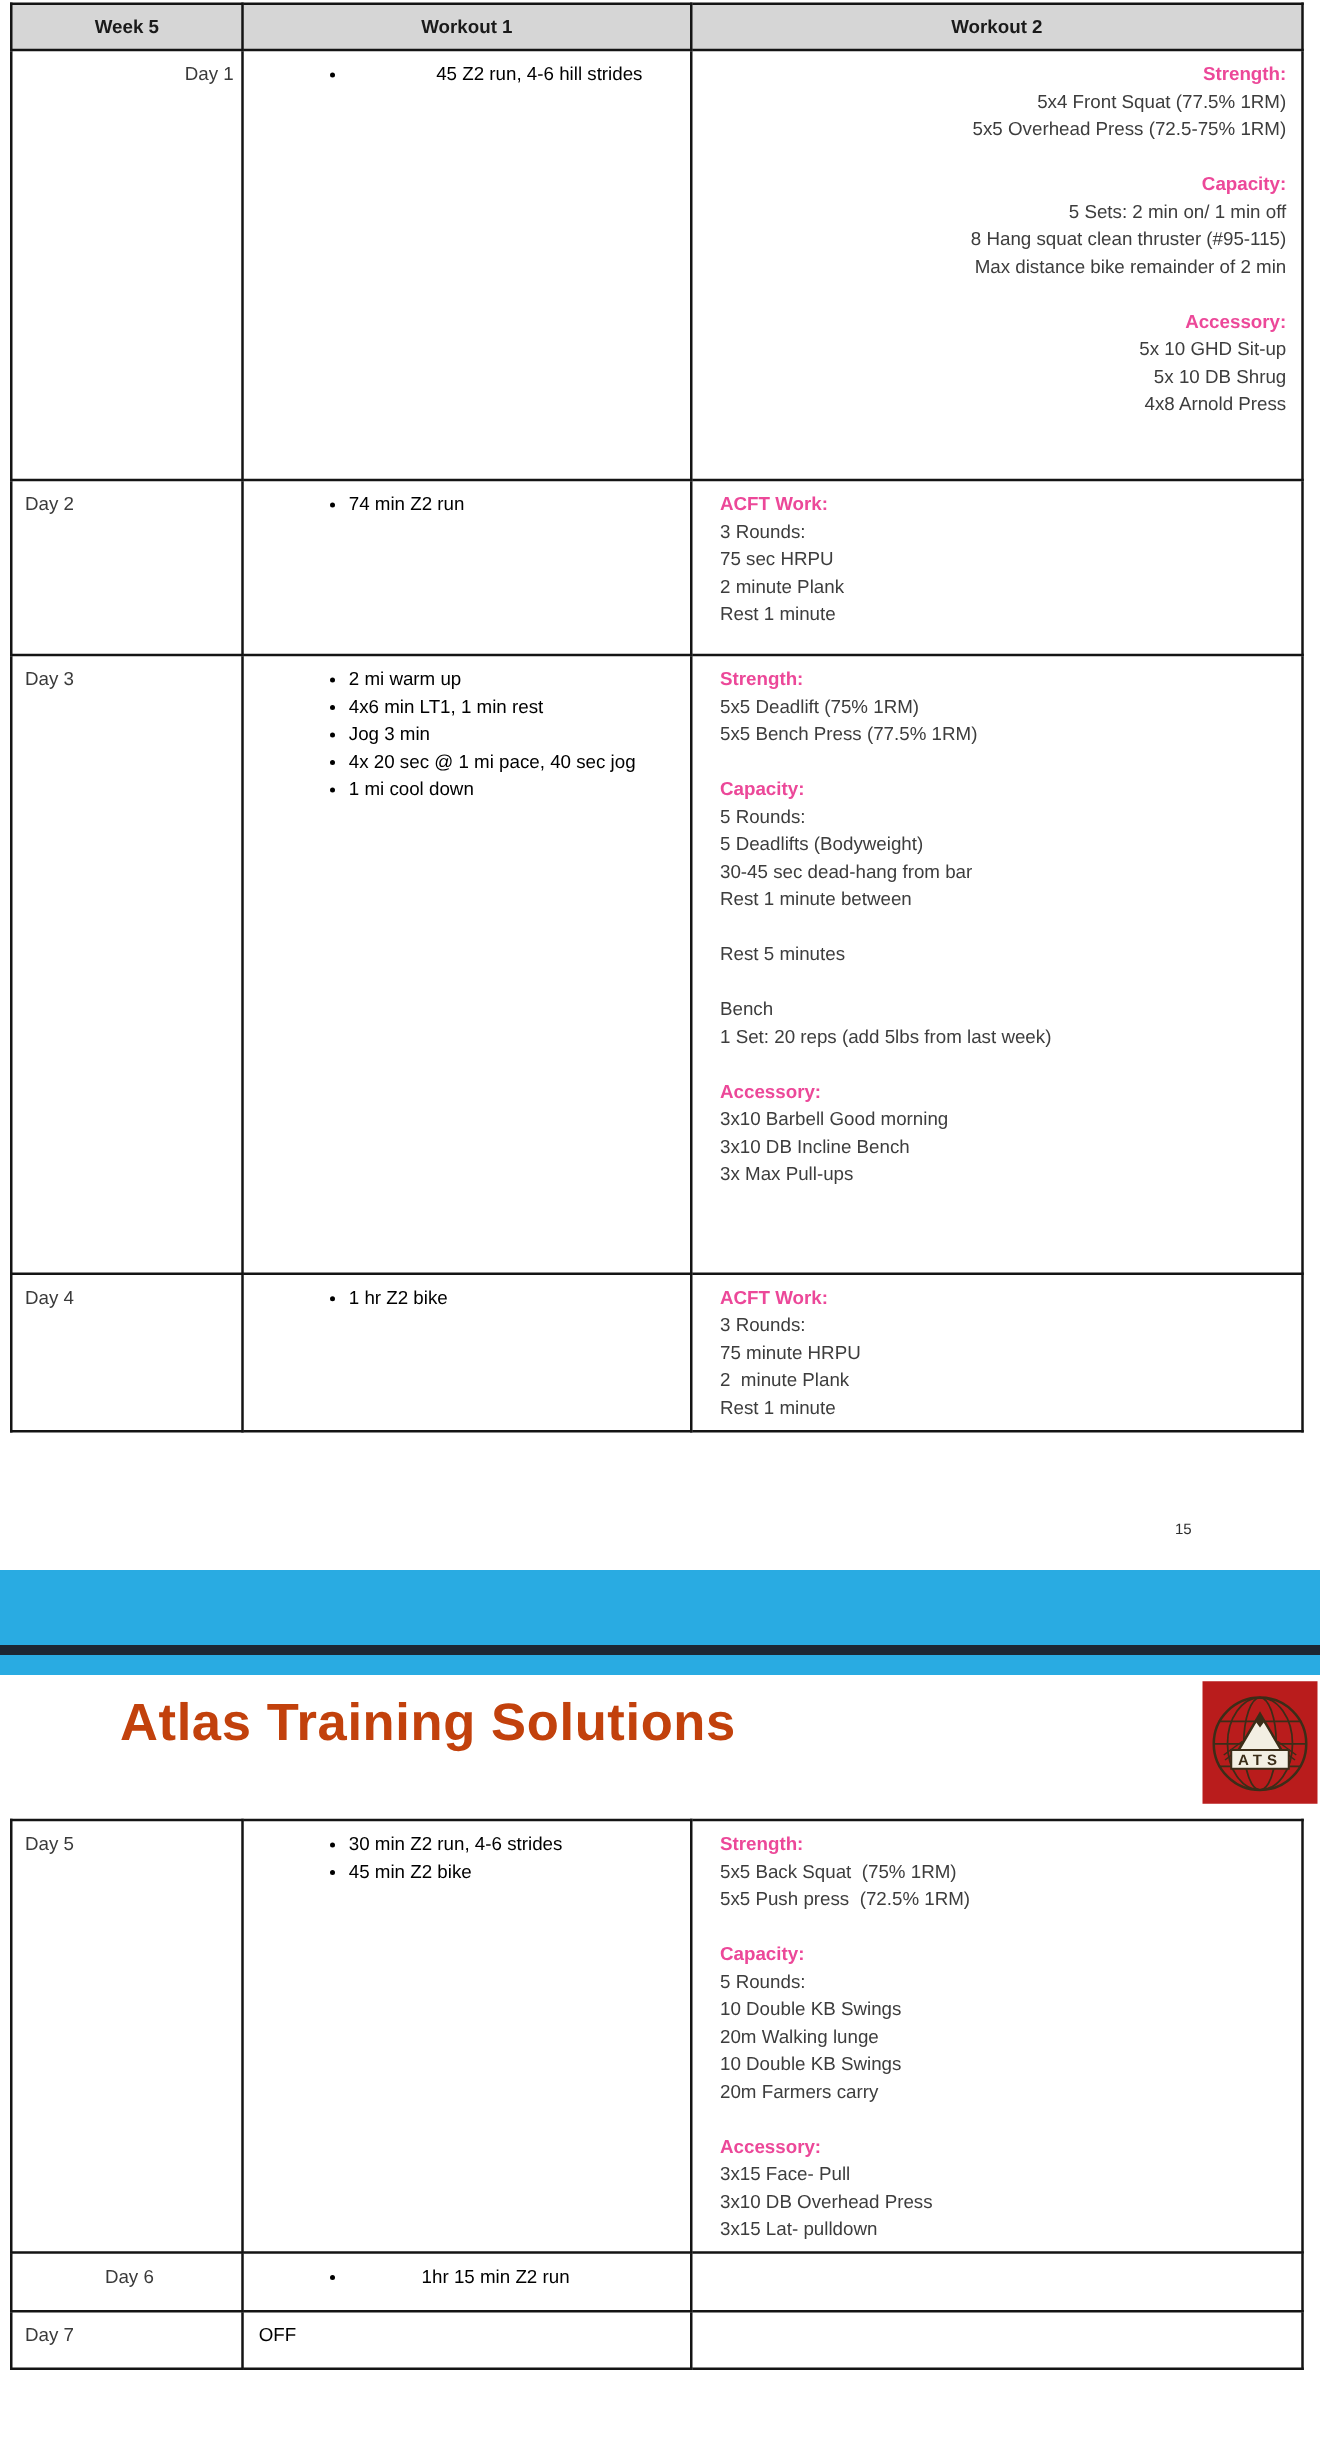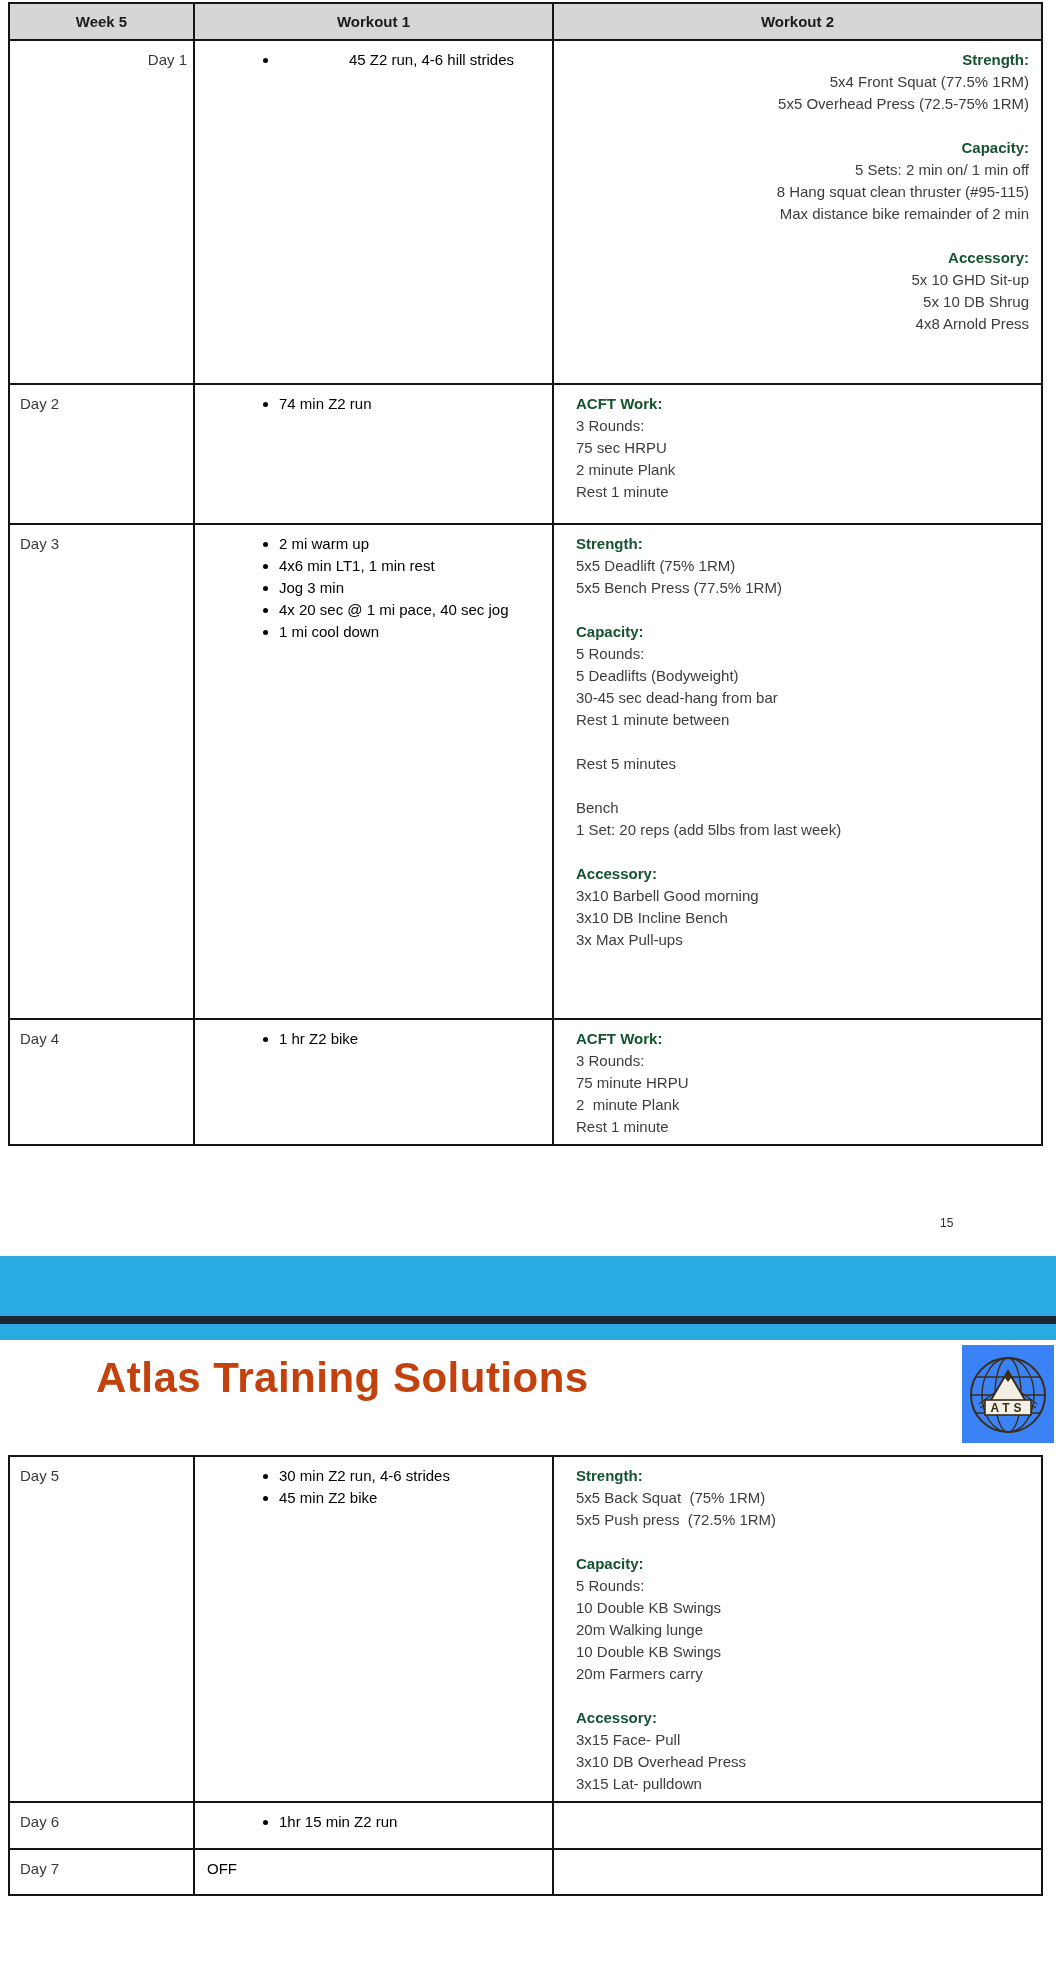--- a/index.html
+++ b/index.html
@@ -45,33 +45,33 @@
     vertical-align: middle;
     padding: 6px 4px;
   }
 
   
   #table1 tbody tr:nth-child(1) { height: 344px; text-align: right; }
   #table1 tbody tr:nth-child(2) { height: 140px; }
   #table1 tbody tr:nth-child(3) { height: 495px; }
   #table1 tbody tr:nth-child(4) { height: 112px; }
   #table2 tbody tr:nth-child(1) { height: 284px; }
-  #table2 tbody tr:nth-child(2) { height: 47px; }
+  #table2 tbody tr:nth-child(2) { height: 47px; text-align: center; }
   #table2 tbody tr:nth-child(3) { height: 46px; }
 
   td.c-day { padding: 8px 6px 6px 10px; color: #3a3a3a; }
 
   td.c-w1 { padding: 8px 38px 6px 0; color: #000000; }
   td.c-w1 ul { margin: 0; padding-left: 84px; }
   td.c-w1 li { margin: 0; padding: 0; }
   td.c-w1 .plain { padding-left: 12px; }
 
   td.c-w2 { padding: 8px 12px 6px 22px; color: #3d3d3d; }
   .w2-line { white-space: pre-wrap; min-height: 22px; }
-  .w2-line.bold { font-weight: 700; color: #14532d; }
+  .w2-line.bold { font-weight: 700; color: #ec4899; }
   .w2-line.blank { height: 22px; }
 
   
   .page-number {
     position: absolute;
     top: 1216px;
     left: 940px;
     font-size: 12px;
     color: #2e2e2e;
   }
@@ -96,21 +96,21 @@
     font-weight: 700;
     letter-spacing: 0.5px;
     color: #c2410c;
   }
   .logo {
     position: absolute;
     top: 1345px;
     left: 962px;
     width: 92px;
     height: 98px;
-    background: #3b82f6;
+    background: #b91c1c;
   }
   .logo svg { display: block; width: 100%; height: 100%; }
 </style>
 </head>
 <body>
 
 <div class="page">
 
   <table class="plan-table" id="table1">
     <colgroup>

